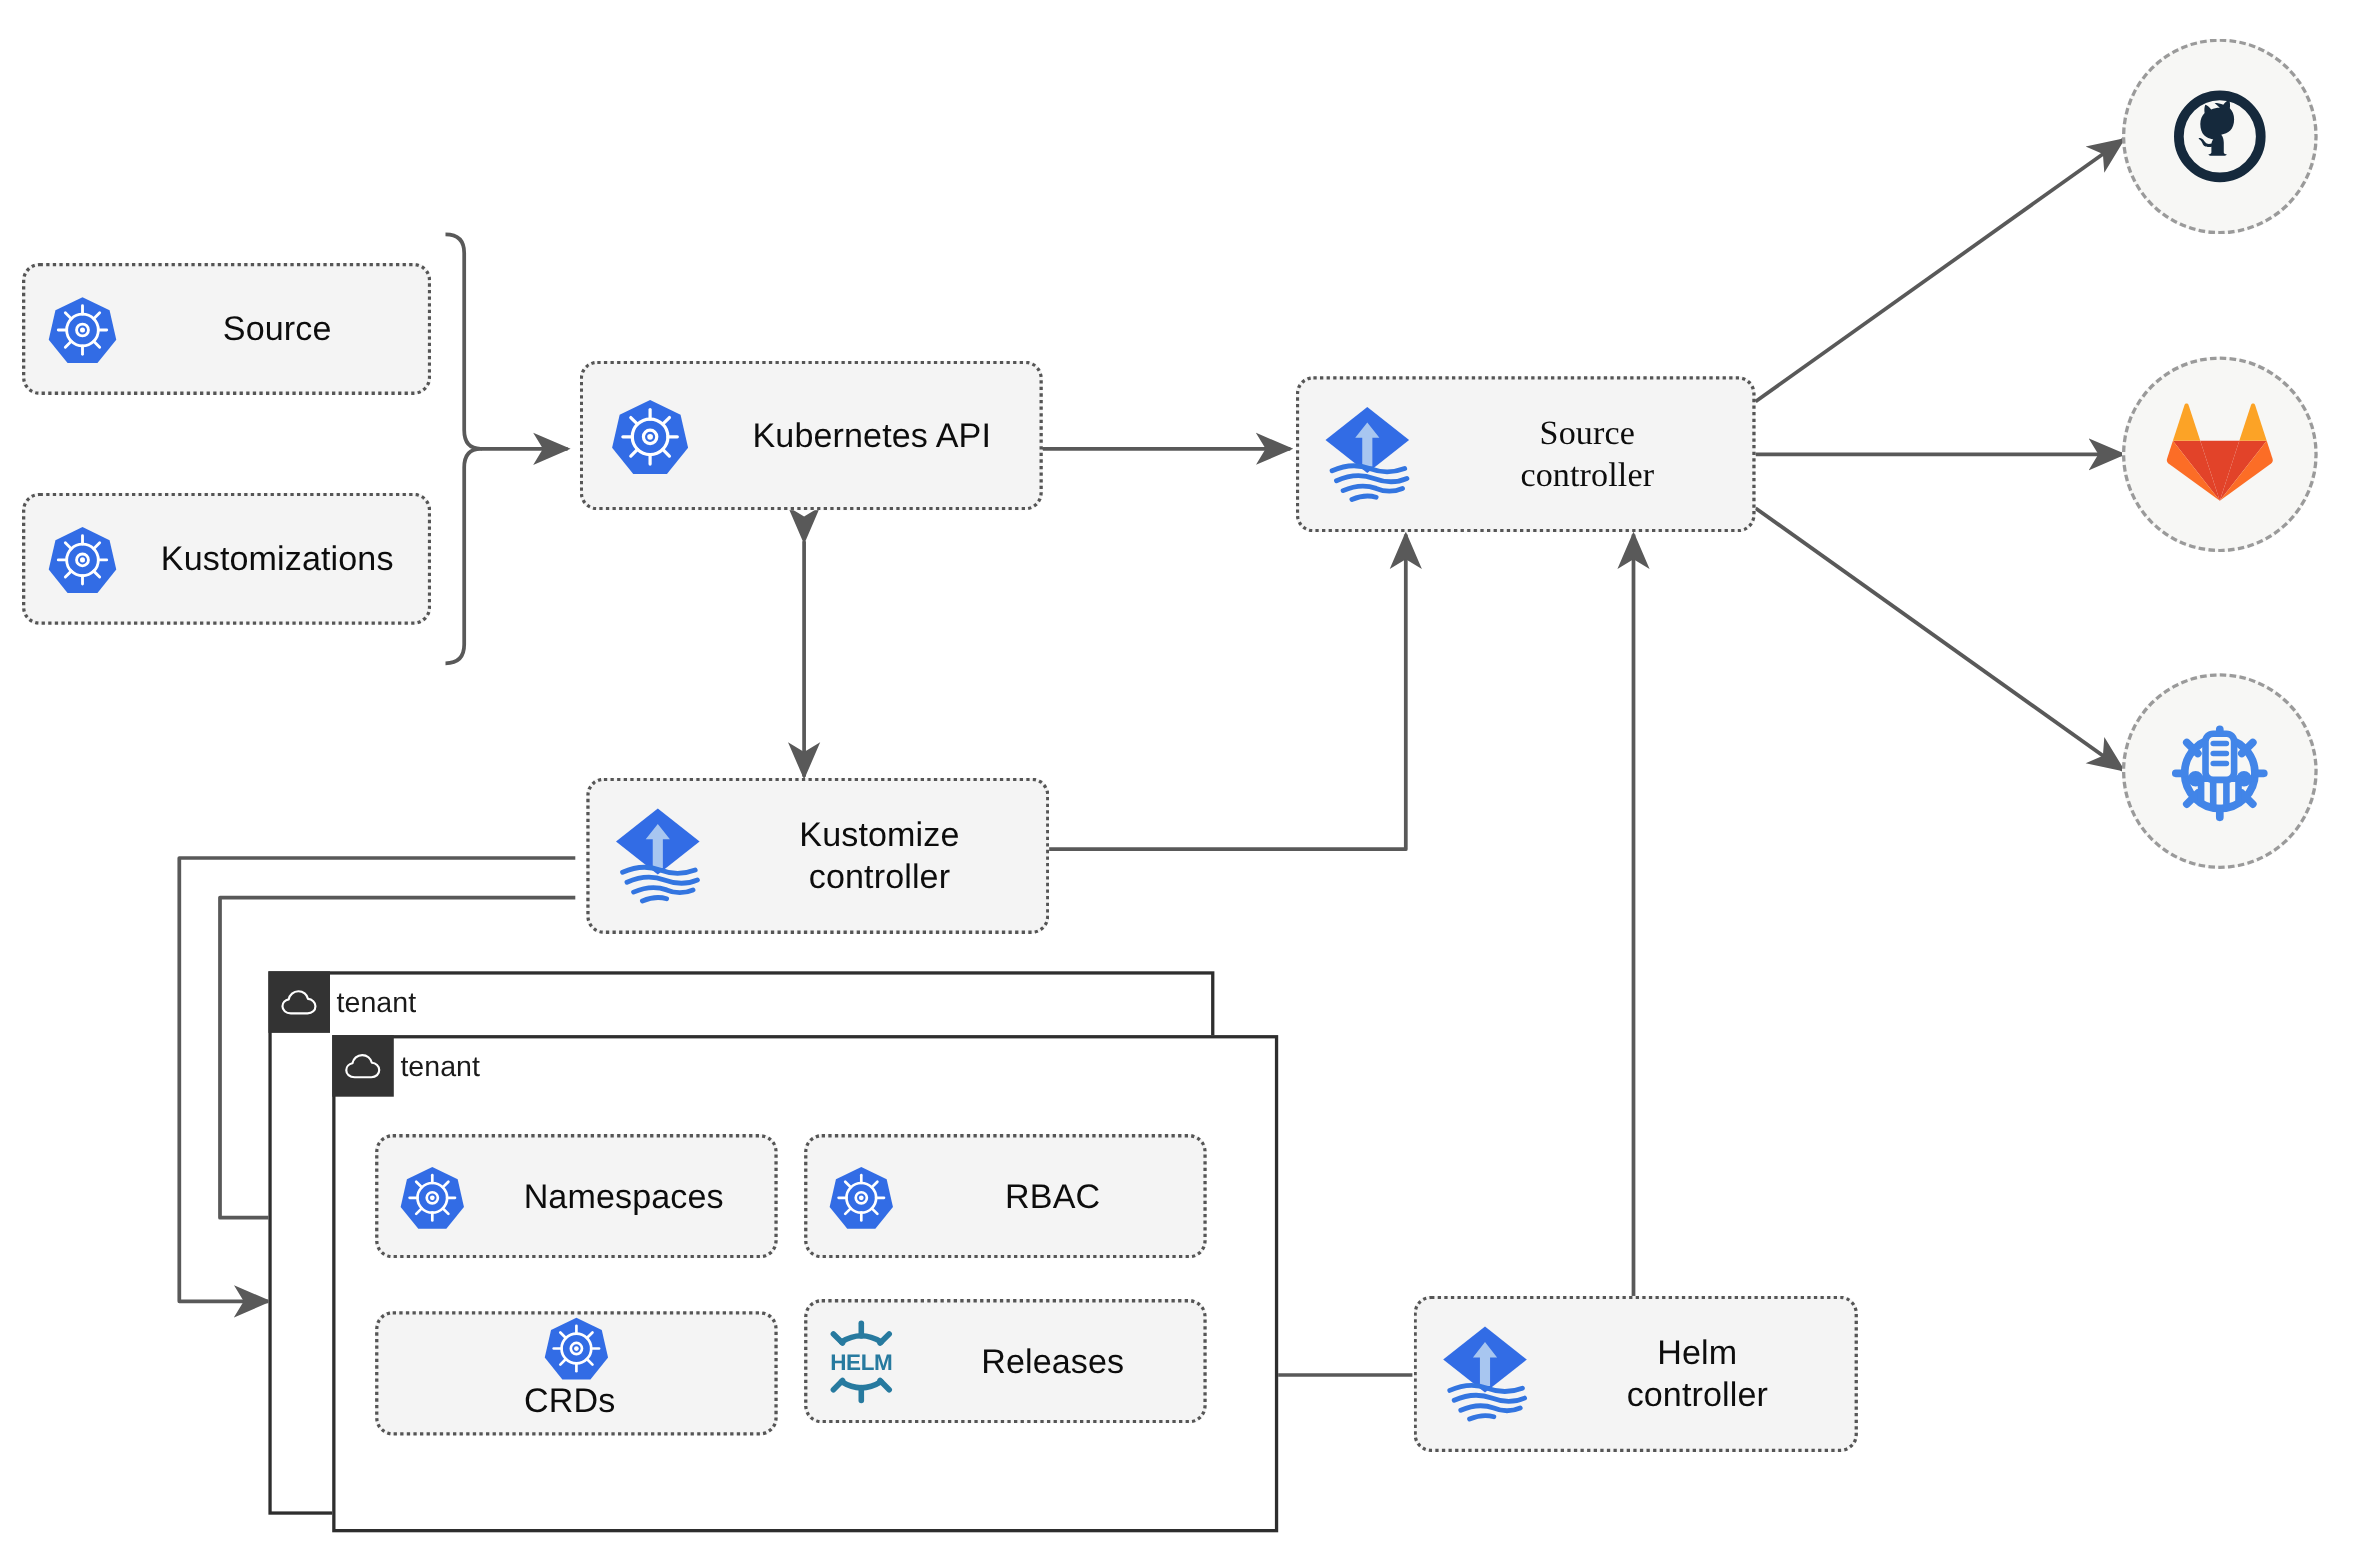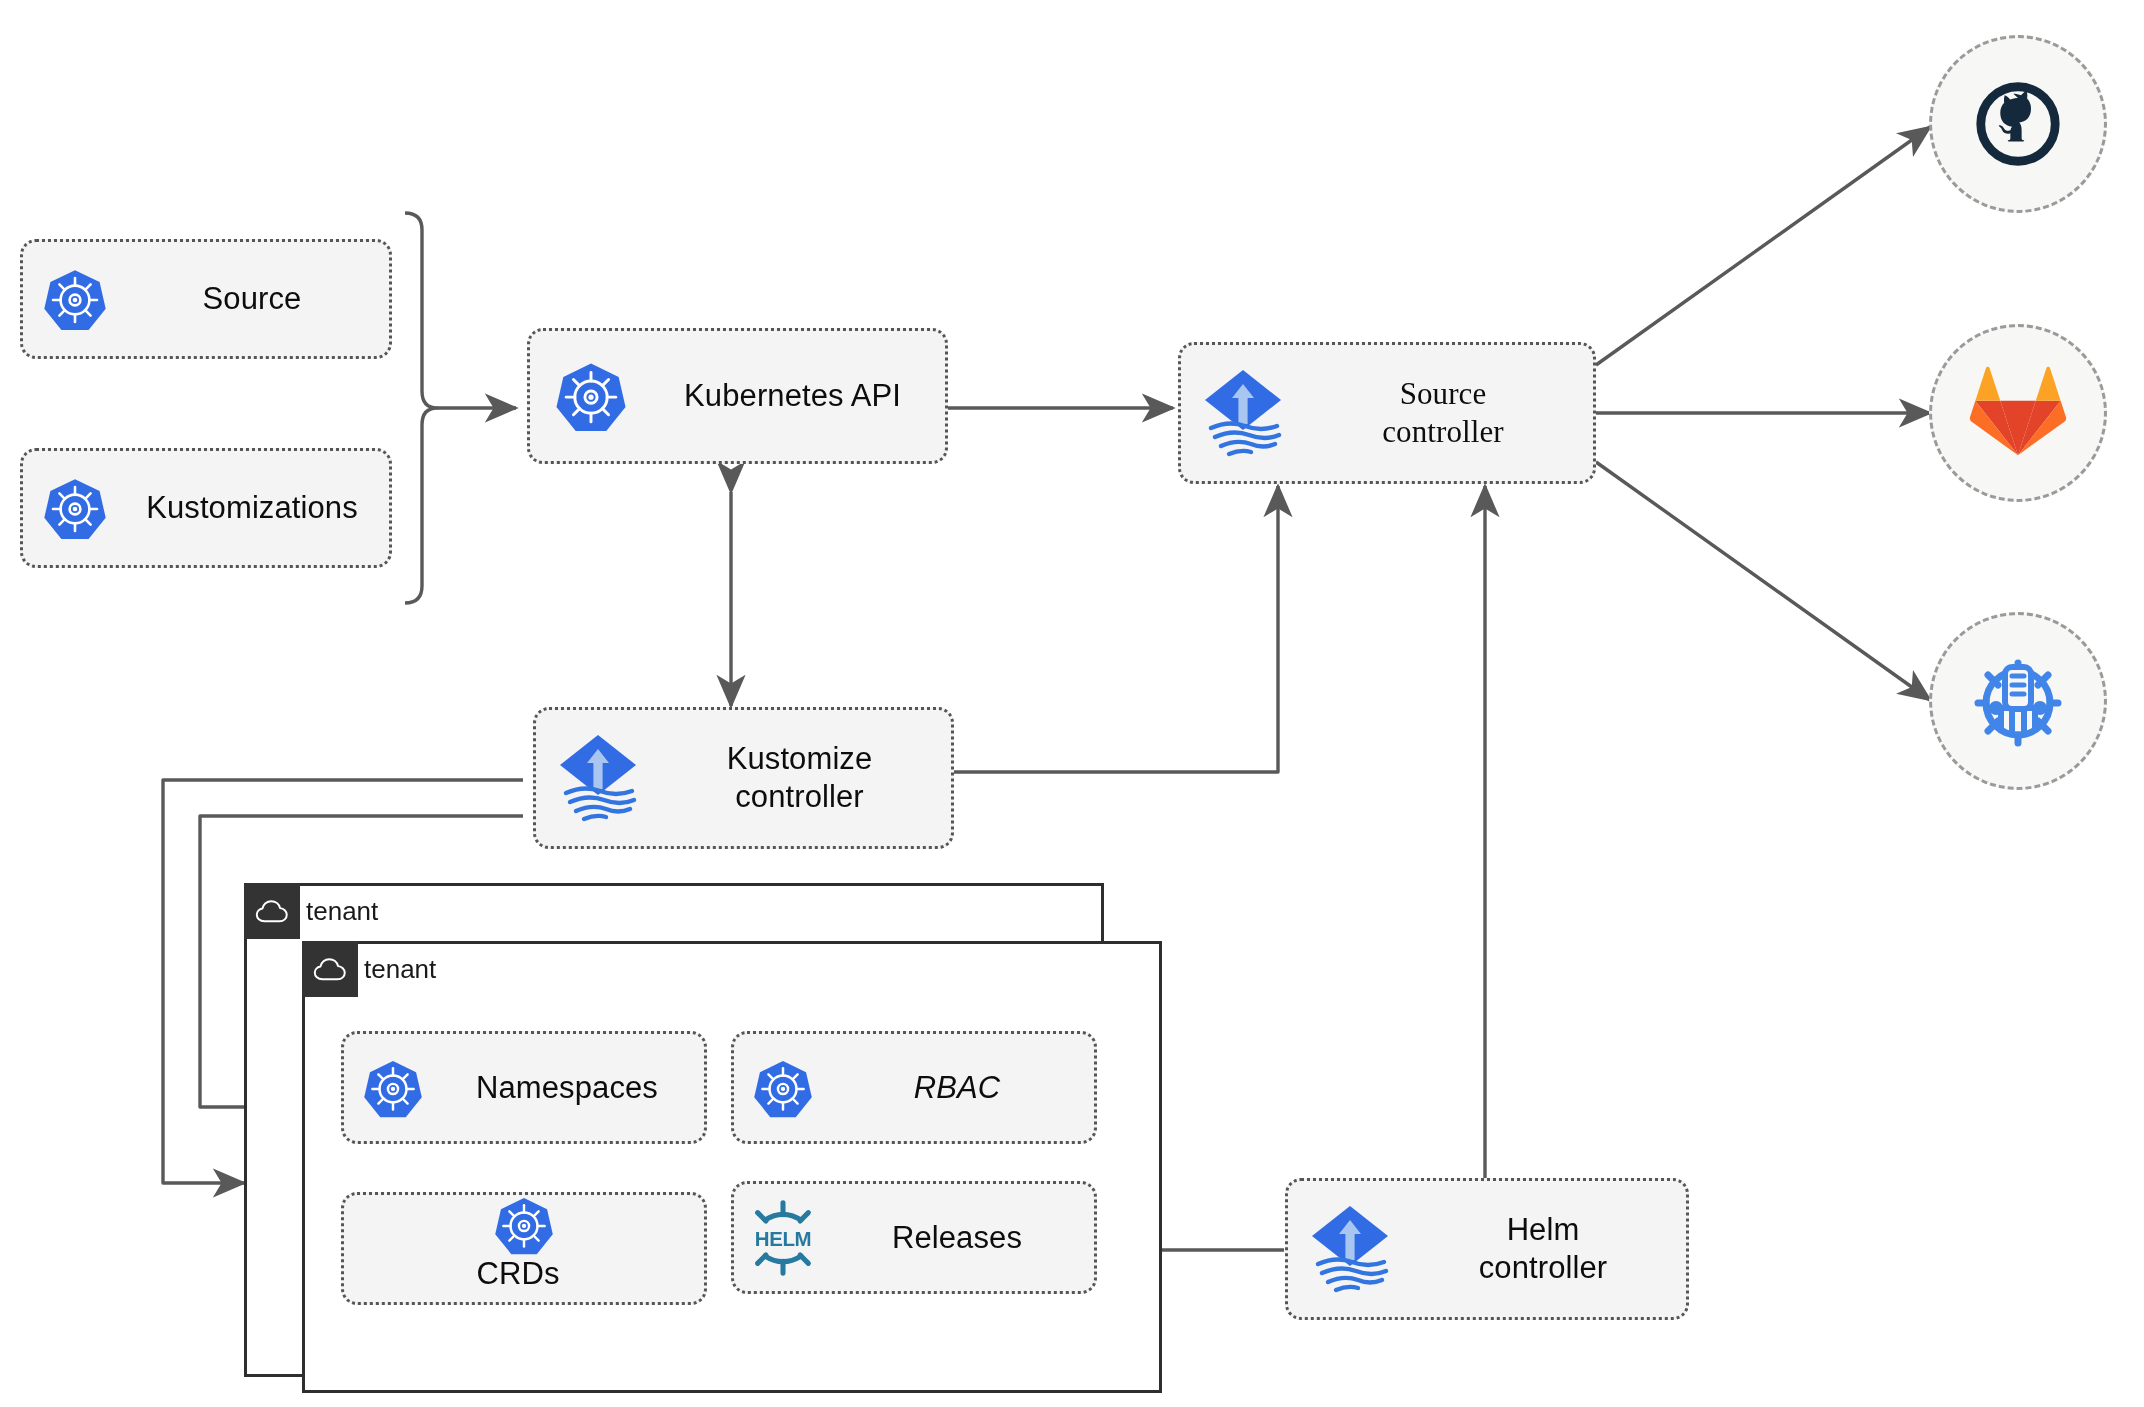--- a/index.html
+++ b/index.html
@@ -301,21 +301,21 @@
           <path d="M42.2 22.8 L47.6 17.4"></path>
             <path d="M21.8 43.2 L16.4 48.6"></path>
           <circle cx="32" cy="33" r="5.4"></circle>
         </g>
         <circle cx="32" cy="33" r="2.3" fill="#ffffff"></circle>
       </svg>
     </span>
     <span class="lbl">Namespaces</span>
   </div>
 
-  <div class="node" style="left:731px;top:1031px;width:366px;height:113px;font-style:italic;">
+  <div class="node" style="left:731px;top:1031px;width:366px;height:113px;">
     <span class="ico" style="width:98px;">
       <svg width="60" height="60" viewBox="0 0 64 64" aria-hidden="true">
         <path d="M32 3.2 L56.6 15.1 L62.7 41.8 L45.6 63.1 L18.4 63.1 L1.3 41.8 L7.4 15.1 Z" fill="#326CE5"></path>
         <g fill="none" stroke="#ffffff" stroke-width="2.6" stroke-linecap="round">
           <circle cx="32" cy="33" r="14.4"></circle>
           <path d="M32 18.6 L32 11"></path>
             <path d="M32 47.4 L32 55"></path>
           <path d="M17.6 33 L10 33"></path>
             <path d="M46.4 33 L54 33"></path>
           <path d="M21.8 22.8 L16.4 17.4"></path>

